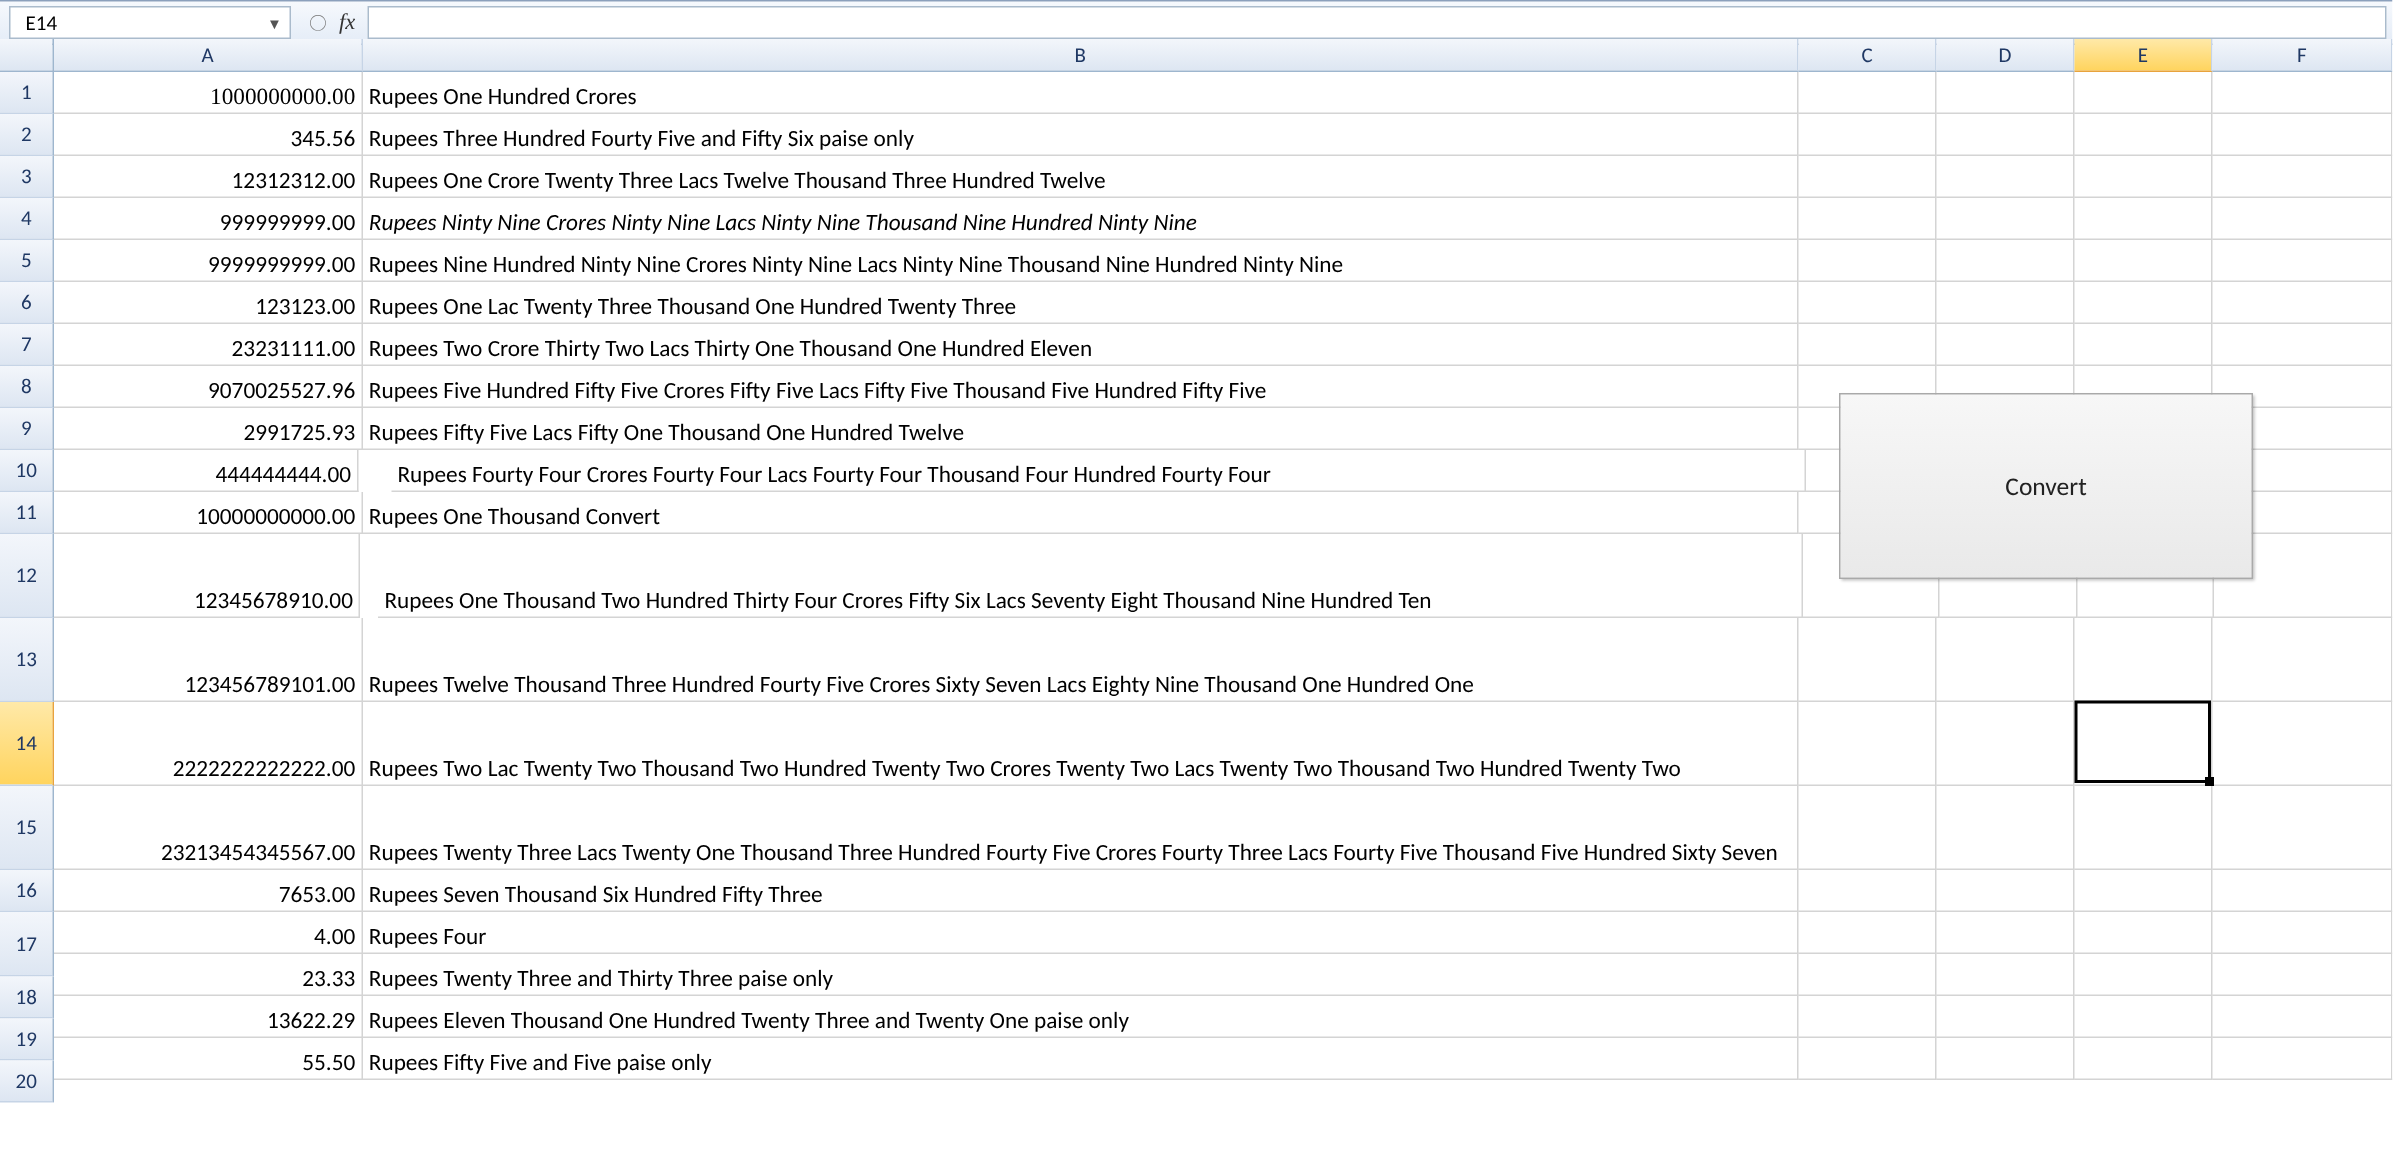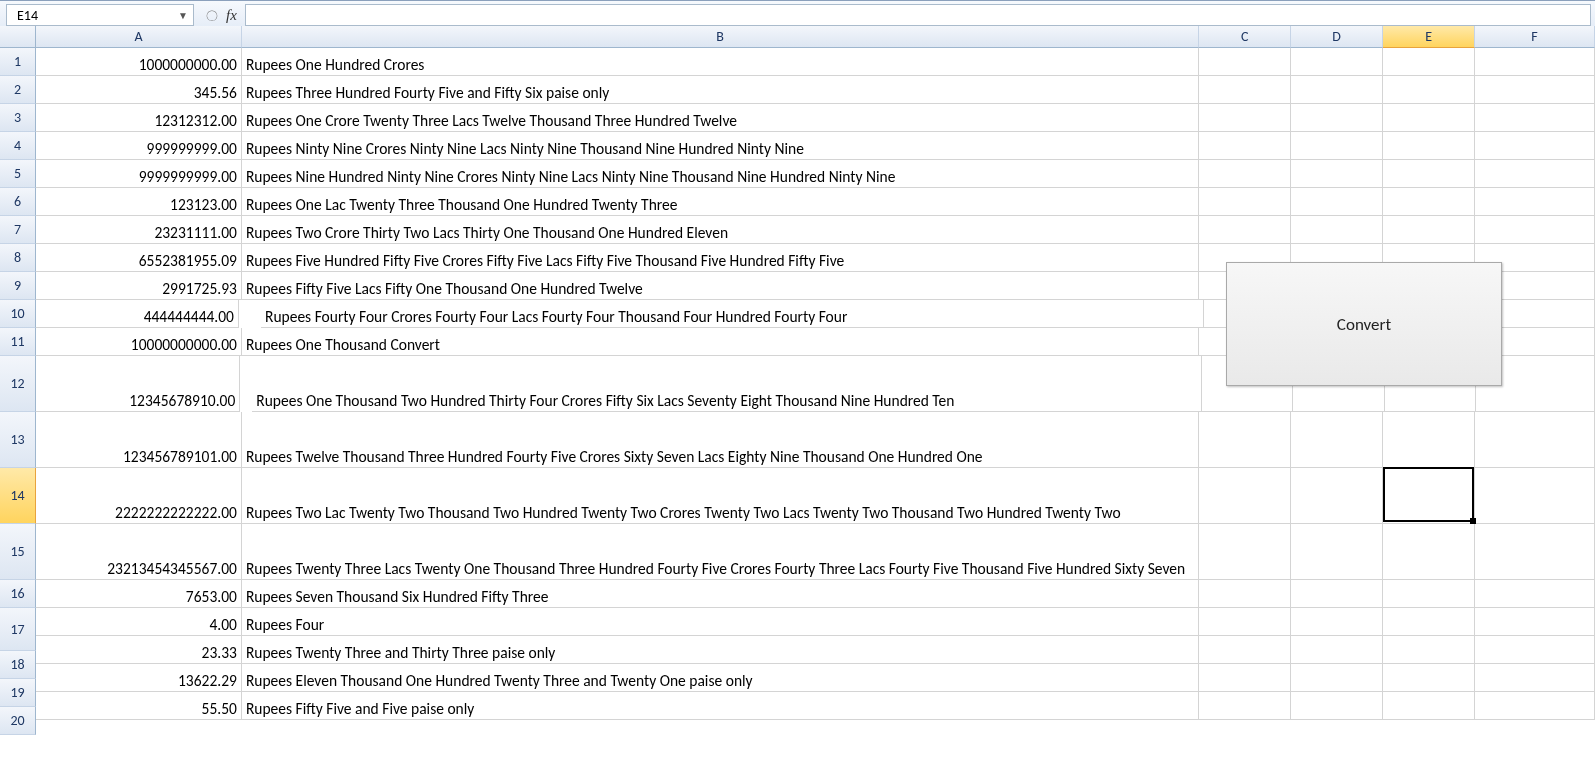--- a/index.html
+++ b/index.html
@@ -170,21 +170,21 @@
       <div class="row-header sel" style="height: 56px;">14</div>
       <div class="row-header" style="height: 56px;">15</div>
       <div class="row-header" style="height: 28px;">16</div>
       <div class="row-header" style="height: 43px;">17</div>
       <div class="row-header" style="height: 28px;">18</div>
       <div class="row-header" style="height: 28px;">19</div>
       <div class="row-header" style="height: 28px;">20</div>
     </div>
   <div class="grid" id="grid">
       <div class="row">
-        <div class="cell num" style="width: 206px; height: 28px;">1000000000.00</div>
+        <div class="cell num" style="width: 206px; height: 28px; font-family: Liberation Serif, serif;">1000000000.00</div>
         <div class="cell" style="width: 958px; height: 28px;">Rupees One Hundred Crores</div>
         <div class="cell" style="width: 92px; height: 28px;"></div>
         <div class="cell" style="width: 92px; height: 28px;"></div>
         <div class="cell" style="width: 92px; height: 28px;"></div>
         <div class="cell" style="width: 120px; height: 28px;"></div>
       </div>
       <div class="row">
         <div class="cell num" style="width: 206px; height: 28px;">345.56</div>
         <div class="cell" style="width: 958px; height: 28px;">Rupees Three Hundred Fourty Five and Fifty Six paise only</div>
         <div class="cell" style="width: 92px; height: 28px;"></div>
@@ -195,21 +195,21 @@
       <div class="row">
         <div class="cell num" style="width: 206px; height: 28px;">12312312.00</div>
         <div class="cell" style="width: 958px; height: 28px;">Rupees One Crore Twenty Three Lacs Twelve Thousand Three Hundred Twelve</div>
         <div class="cell" style="width: 92px; height: 28px;"></div>
         <div class="cell" style="width: 92px; height: 28px;"></div>
         <div class="cell" style="width: 92px; height: 28px;"></div>
         <div class="cell" style="width: 120px; height: 28px;"></div>
       </div>
       <div class="row">
         <div class="cell num" style="width: 206px; height: 28px;">999999999.00</div>
-        <div class="cell" style="width: 958px; height: 28px;">Rupees Ninty Nine Crores Ninty Nine Lacs Ninty Nine Thousand Nine Hundred Ninty Nine</div>
+        <div class="cell" style="width: 958px; height: 28px; font-style: italic;">Rupees Ninty Nine Crores Ninty Nine Lacs Ninty Nine Thousand Nine Hundred Ninty Nine</div>
         <div class="cell" style="width: 92px; height: 28px;"></div>
         <div class="cell" style="width: 92px; height: 28px;"></div>
         <div class="cell" style="width: 92px; height: 28px;"></div>
         <div class="cell" style="width: 120px; height: 28px;"></div>
       </div>
       <div class="row">
         <div class="cell num" style="width: 206px; height: 28px;">9999999999.00</div>
         <div class="cell" style="width: 958px; height: 28px;">Rupees Nine Hundred Ninty Nine Crores Ninty Nine Lacs Ninty Nine Thousand Nine Hundred Ninty Nine</div>
         <div class="cell" style="width: 92px; height: 28px;"></div>
         <div class="cell" style="width: 92px; height: 28px;"></div>
@@ -226,21 +226,21 @@
       </div>
       <div class="row">
         <div class="cell num" style="width: 206px; height: 28px;">23231111.00</div>
         <div class="cell" style="width: 958px; height: 28px;">Rupees Two Crore Thirty Two Lacs Thirty One Thousand One Hundred Eleven</div>
         <div class="cell" style="width: 92px; height: 28px;"></div>
         <div class="cell" style="width: 92px; height: 28px;"></div>
         <div class="cell" style="width: 92px; height: 28px;"></div>
         <div class="cell" style="width: 120px; height: 28px;"></div>
       </div>
       <div class="row">
-        <div class="cell num" style="width: 206px; height: 28px;">6552381955.09</div>
+        <div class="cell num" style="width: 206px; height: 28px;">9070025527.96</div>
         <div class="cell" style="width: 958px; height: 28px;">Rupees Five Hundred Fifty Five Crores Fifty Five Lacs Fifty Five Thousand Five Hundred Fifty Five</div>
         <div class="cell" style="width: 92px; height: 28px;"></div>
         <div class="cell" style="width: 92px; height: 28px;"></div>
         <div class="cell" style="width: 92px; height: 28px;"></div>
         <div class="cell" style="width: 120px; height: 28px;"></div>
       </div>
       <div class="row">
         <div class="cell num" style="width: 206px; height: 28px;">2991725.93</div>
         <div class="cell" style="width: 958px; height: 28px;">Rupees Fifty Five Lacs Fifty One Thousand One Hundred Twelve</div>
         <div class="cell" style="width: 92px; height: 28px;"></div>

